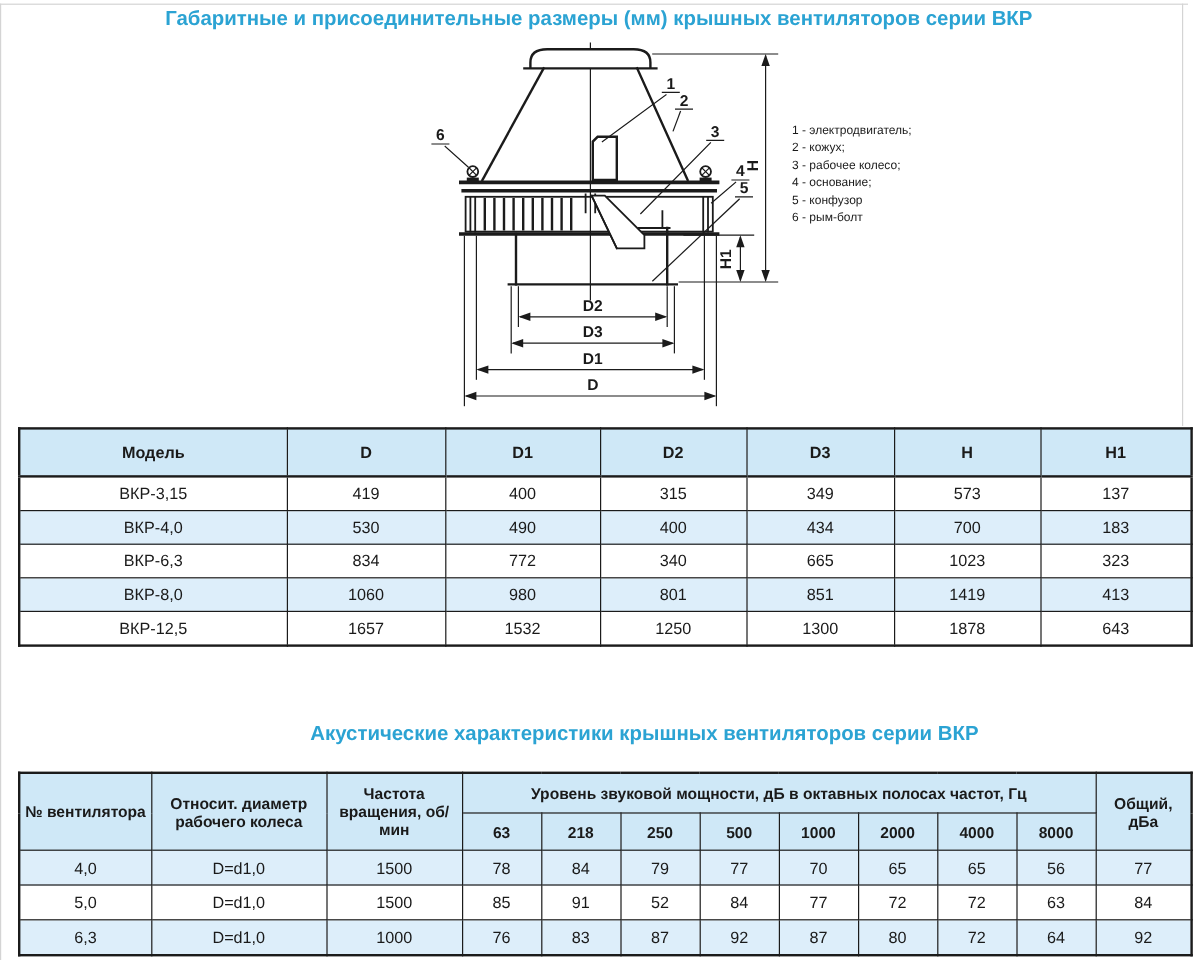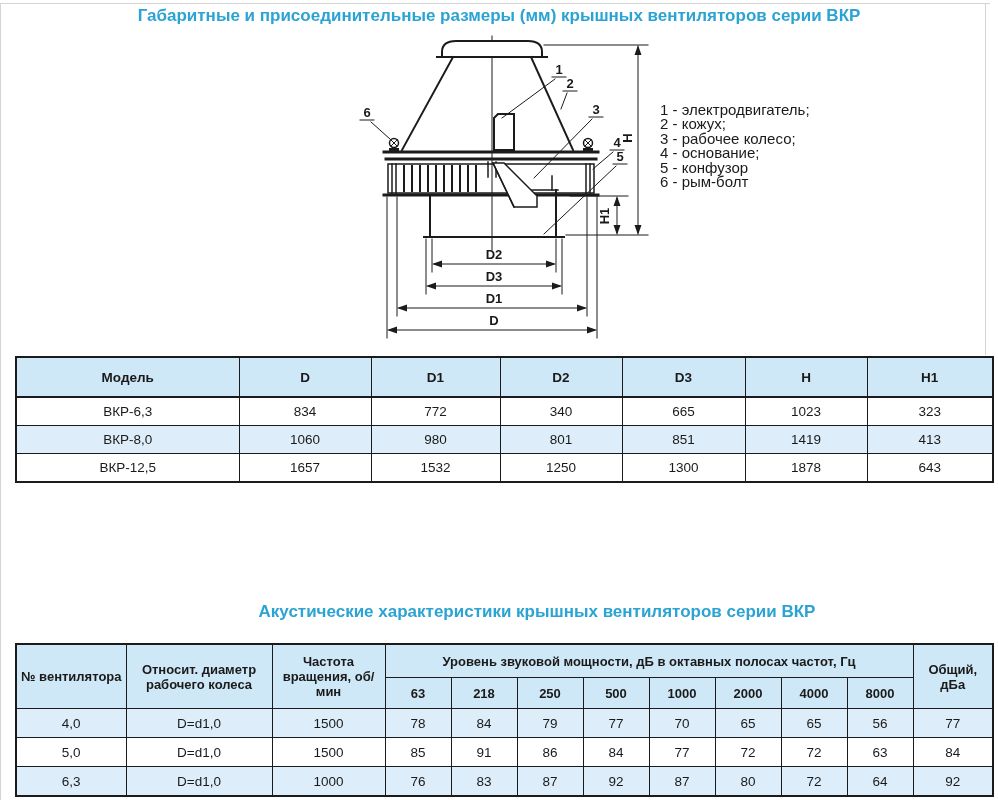--- a/index.html
+++ b/index.html
@@ -24,21 +24,21 @@
   #fan-svg .ln{stroke:var(--c-drawing-line,#1b1b1b);fill:none;stroke-linecap:square;}
   #fan-svg .wf{stroke:var(--c-drawing-line,#1b1b1b);fill:#ffffff;}
   #fan-svg .ar{fill:var(--c-drawing-line,#1b1b1b);stroke:none;}
   #fan-svg .s1{stroke-width:1;}
   #fan-svg .s15{stroke-width:1.5;}
   #fan-svg .s2{stroke-width:2;}
   #fan-svg .s3{stroke-width:3;}
   #fan-svg text{fill:#1a1a1a;font-family:"Liberation Sans",sans-serif;font-size:13px;font-weight:bold;}
   #legend{
     position:absolute;left:660px;top:103px;width:190px;
-    font-size:15px;line-height:14.4px;color:#1a1a1a;
+    font-size:10px;line-height:14.4px;color:#1a1a1a;
   }
   #legend div{white-space:nowrap;}
 
   
   table{position:absolute;border-collapse:collapse;table-layout:fixed;background:#fff;}
   #dims-table{left:15px;top:356px;width:977px;}
   #ac-table{left:15px;top:643px;width:977px;}
   th,td{
     border:1px solid var(--c-table-border,#1b1b1b);
     text-align:center;vertical-align:middle;
@@ -235,20 +235,38 @@
         <th>D</th>
         <th>D1</th>
         <th>D2</th>
         <th>D3</th>
         <th>H</th>
         <th>H1</th>
       </tr>
     </thead>
   <tbody>
       <tr>
+        <td>ВКР-3,15</td>
+        <td>419</td>
+        <td>400</td>
+        <td>315</td>
+        <td>349</td>
+        <td>573</td>
+        <td>137</td>
+      </tr>
+      <tr>
+        <td>ВКР-4,0</td>
+        <td>530</td>
+        <td>490</td>
+        <td>400</td>
+        <td>434</td>
+        <td>700</td>
+        <td>183</td>
+      </tr>
+      <tr>
         <td>ВКР-6,3</td>
         <td>834</td>
         <td>772</td>
         <td>340</td>
         <td>665</td>
         <td>1023</td>
         <td>323</td>
       </tr>
       <tr>
         <td>ВКР-8,0</td>
@@ -321,21 +339,21 @@
         <td>65</td>
         <td>56</td>
         <td>77</td>
       </tr>
       <tr>
         <td>5,0</td>
         <td>D=d1,0</td>
         <td>1500</td>
         <td>85</td>
         <td>91</td>
-        <td>86</td>
+        <td>52</td>
         <td>84</td>
         <td>77</td>
         <td>72</td>
         <td>72</td>
         <td>63</td>
         <td>84</td>
       </tr>
       <tr>
         <td>6,3</td>
         <td>D=d1,0</td>

